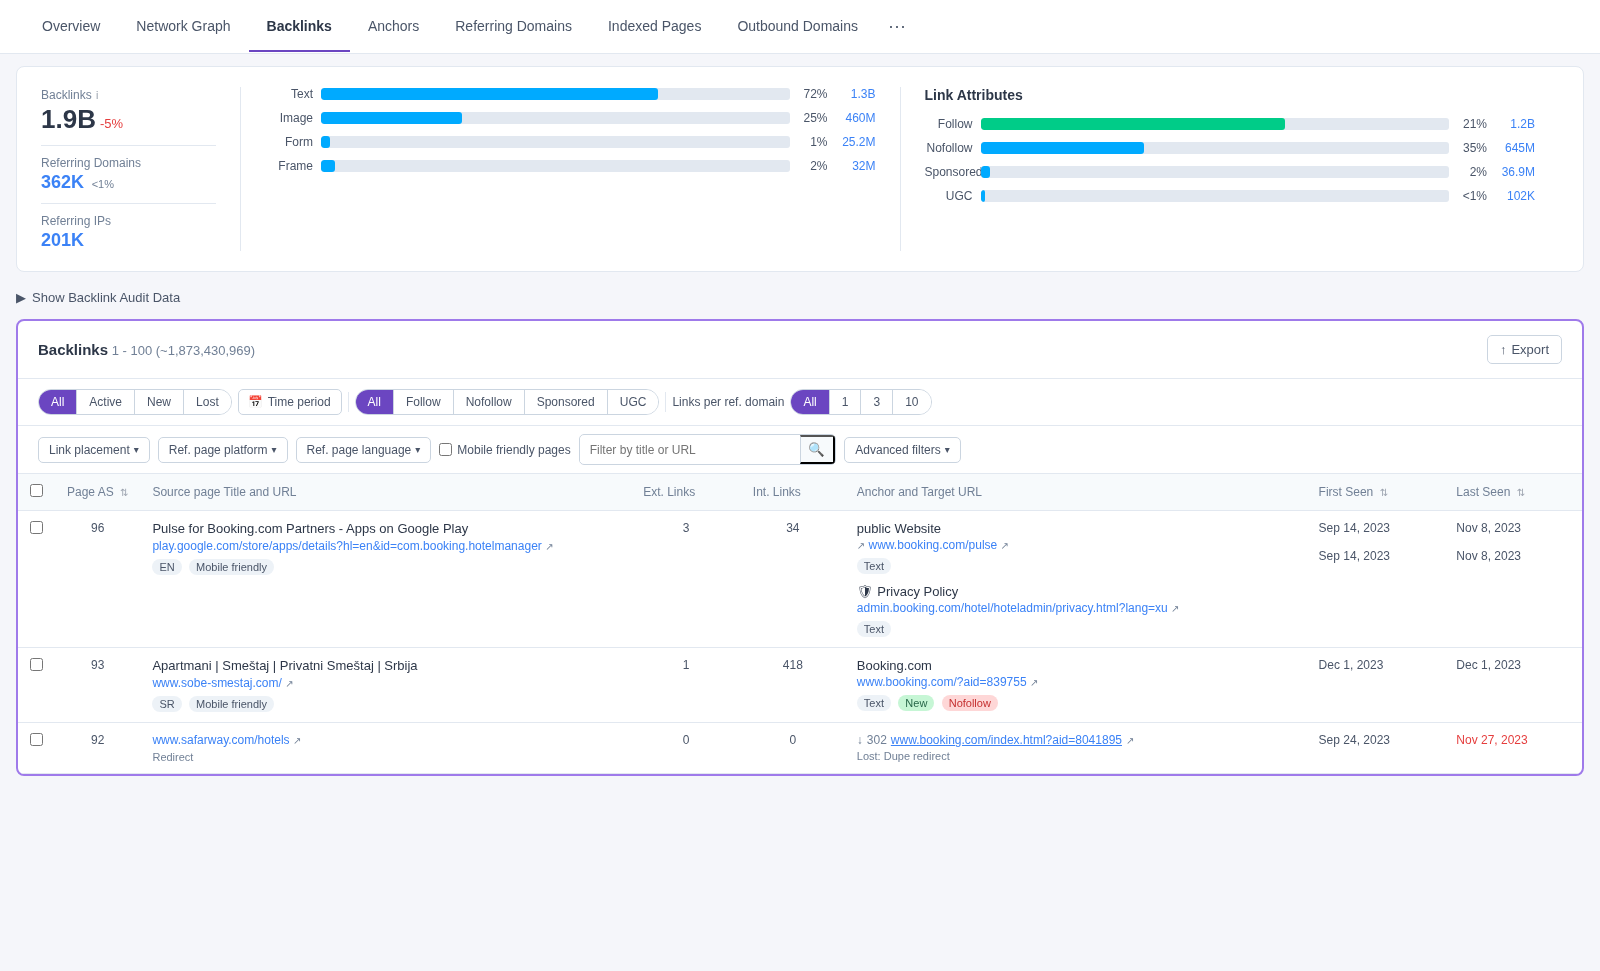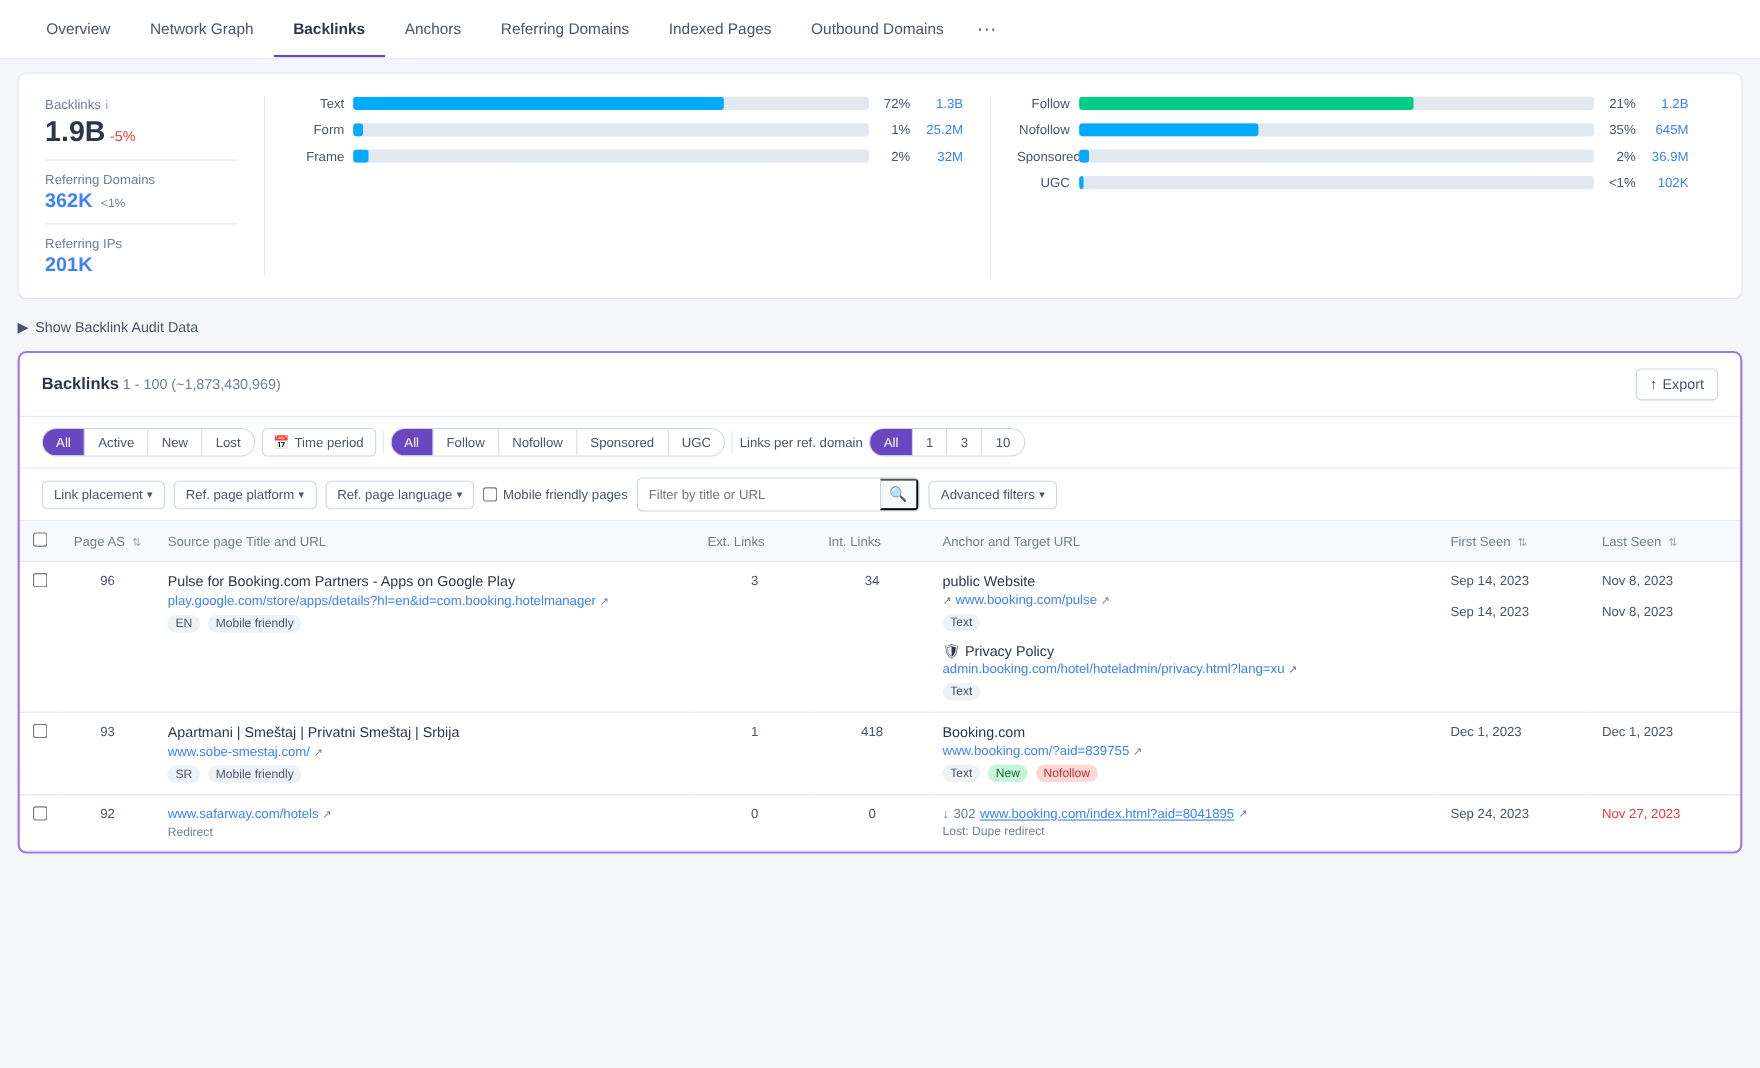--- a/index.html
+++ b/index.html
@@ -127,39 +127,48 @@
     <div id="bt-bars">
         <div class="bar-row">
       <span class="bar-label">Text</span>
       <div class="bar-track">
         <div class="bar-fill" style="width:72%;background:#00aaff;"></div>
       </div>
       <span class="bar-pct">72%</span>
       <span class="bar-count">1.3B</span>
     </div>
         <div class="bar-row">
+      <span class="bar-label">Image</span>
+      <div class="bar-track">
+        <div class="bar-fill" style="width:30%;background:#00aaff;"></div>
+      </div>
+      <span class="bar-pct">25%</span>
+      <span class="bar-count">460M</span>
+    </div>
+        <div class="bar-row">
       <span class="bar-label">Form</span>
       <div class="bar-track">
         <div class="bar-fill" style="width:2%;background:#00aaff;"></div>
       </div>
       <span class="bar-pct">1%</span>
       <span class="bar-count">25.2M</span>
     </div>
         <div class="bar-row">
       <span class="bar-label">Frame</span>
       <div class="bar-track">
         <div class="bar-fill" style="width:3%;background:#00aaff;"></div>
       </div>
       <span class="bar-pct">2%</span>
       <span class="bar-count">32M</span>
     </div>
       </div>
   </div>
 
   <div class="chart-section">
+    <div class="chart-title">Link Attributes</div>
     <div id="la-bars">
         <div class="bar-row">
       <span class="bar-label">Follow</span>
       <div class="bar-track">
         <div class="bar-fill" style="width:65%;background:#00cc88;"></div>
       </div>
       <span class="bar-pct">21%</span>
       <span class="bar-count">1.2B</span>
     </div>
         <div class="bar-row">

